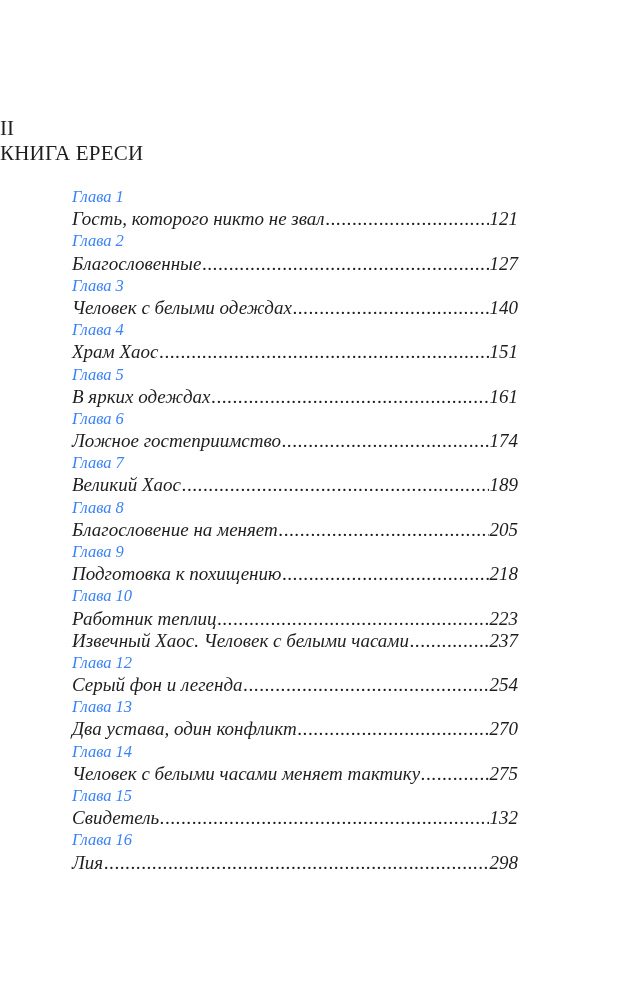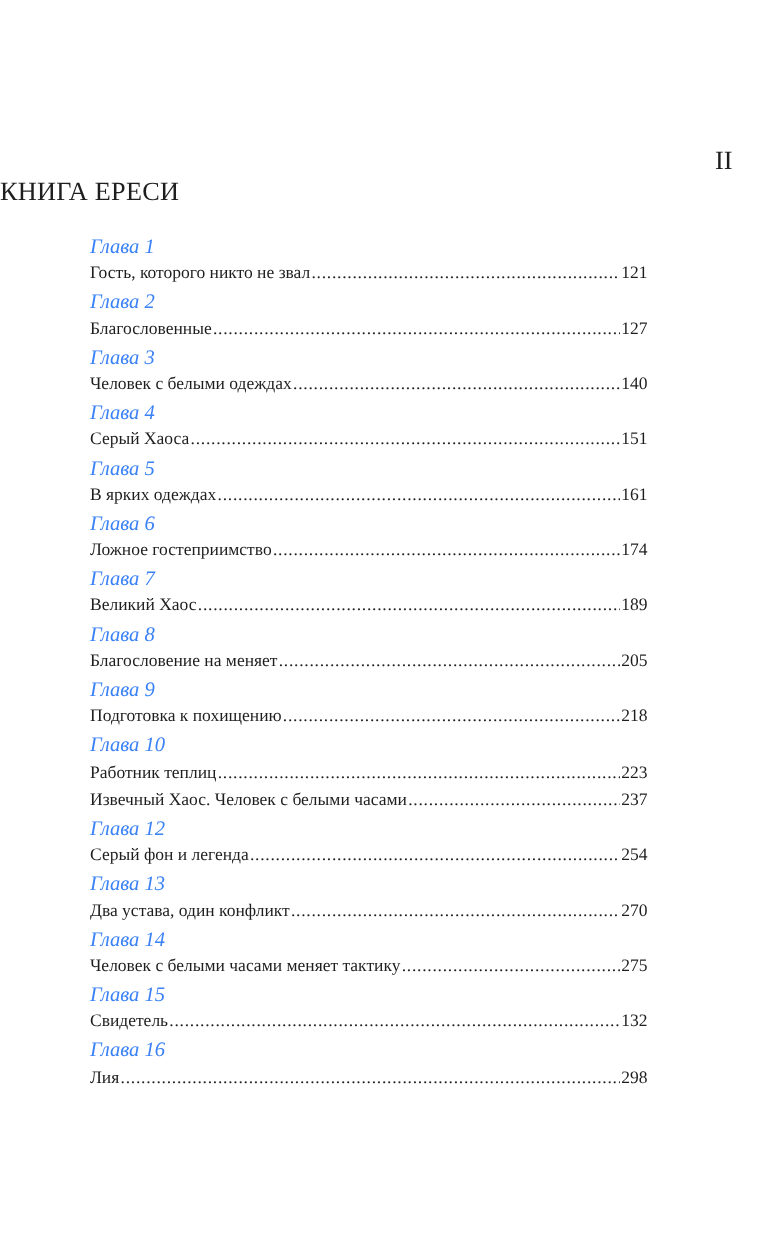--- a/index.html
+++ b/index.html
@@ -1,24 +1,24 @@
 <!DOCTYPE html>
 <html><head>
 <meta charset="utf-8">
 <style>
   html, body { margin: 0; padding: 0; background: #ffffff; }
   body { width: 618px; height: 1000px; position: relative; overflow: hidden;
          font-family: "Liberation Serif", "DejaVu Serif", serif; color: #1e1e1e; }
-  .section-number { position: absolute; top: 116px; left: 0; width: 586px; text-align: right;
+  .section-number { position: absolute; top: 116px; left: 0; width: 586px; text-align: left;
                     font-size: 21px; line-height: 24px; }
   .section-title { position: absolute; top: 140px; left: 0; width: 618px; 
                    font-size: 21px; line-height: 26px; letter-spacing: 0.2px; }
   .toc { position: absolute; top: 186px; left: 72px; width: 446px; }
   .chapter-label { font-style: italic; font-size: 16.5px; line-height: 22.2px; height: 22.2px; color: #3b82f6; }
-  .entry { display: flex; align-items: flex-start; font-size: 14px; line-height: 22.2px; height: 22.2px; white-space: nowrap; }
+  .entry { display: flex; align-items: flex-end; font-size: 19px; line-height: 22.2px; height: 22.2px; white-space: nowrap; font-style: italic; }
   .entry .title { flex: 0 0 auto; }
   .entry .leader { flex: 1 1 auto; overflow: hidden; margin: 0 1px; }
   .entry .leader::before { content: "........................................................................................................................................................................"; letter-spacing: 0.6px; }
   .entry .page { flex: 0 0 auto; }
 </style>
 </head>
 <body>
 
 <div class="section-number">II</div>
 <div class="section-title">КНИГА ЕРЕСИ</div>
@@ -44,21 +44,21 @@
     <div class="chapter-label">Глава 3</div>
     <div class="entry">
         <span class="title">Человек с белыми одеждах</span>
         <span class="leader"></span>
         <span class="page">140</span>
       </div>
   </div>
   <div>
     <div class="chapter-label">Глава 4</div>
     <div class="entry">
-        <span class="title">Серый Хаоса</span>
+        <span class="title">Храм Хаос</span>
         <span class="leader"></span>
         <span class="page">151</span>
       </div>
   </div>
   <div>
     <div class="chapter-label">Глава 5</div>
     <div class="entry">
         <span class="title">В ярких одеждах</span>
         <span class="leader"></span>
         <span class="page">161</span>

